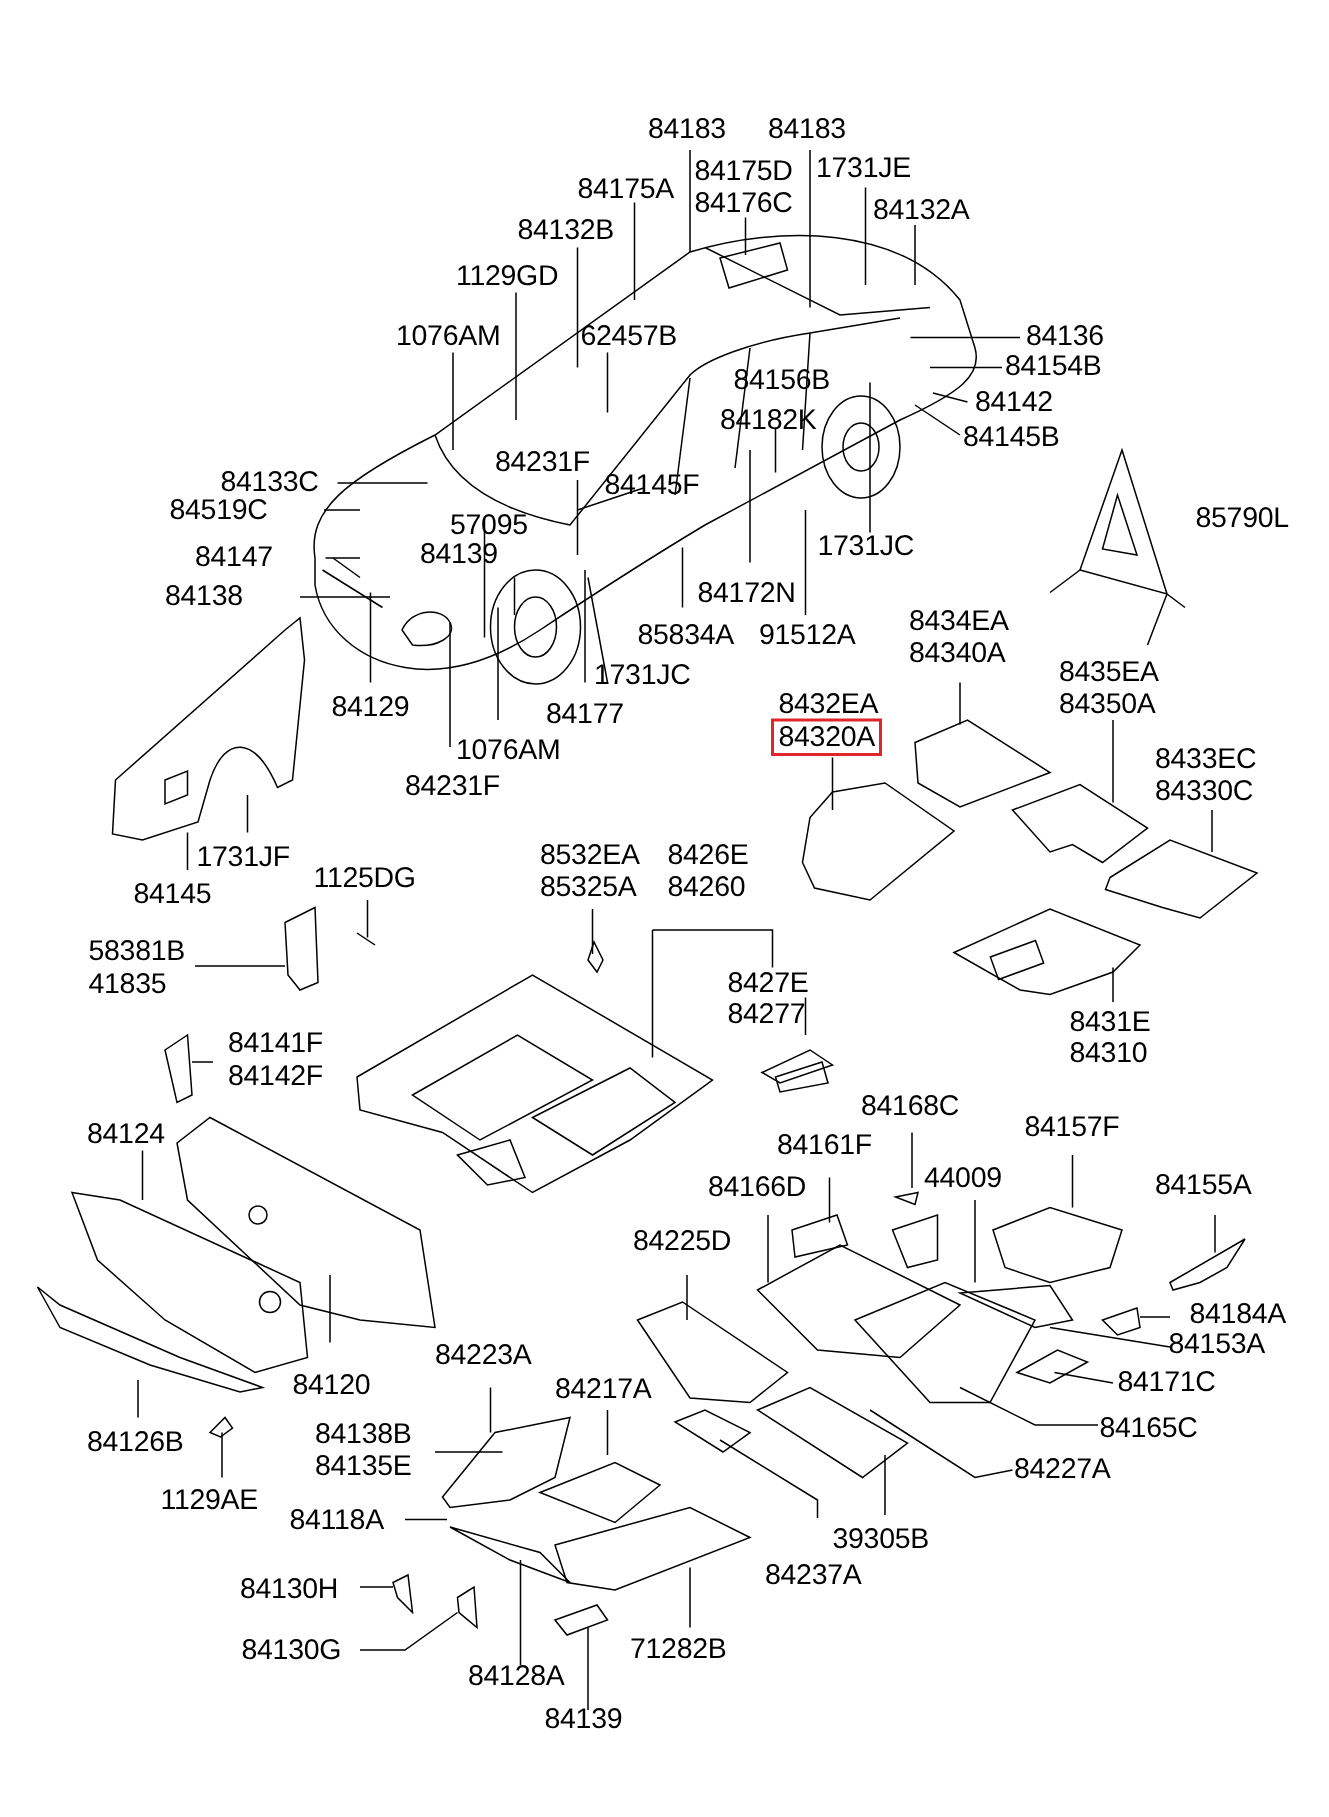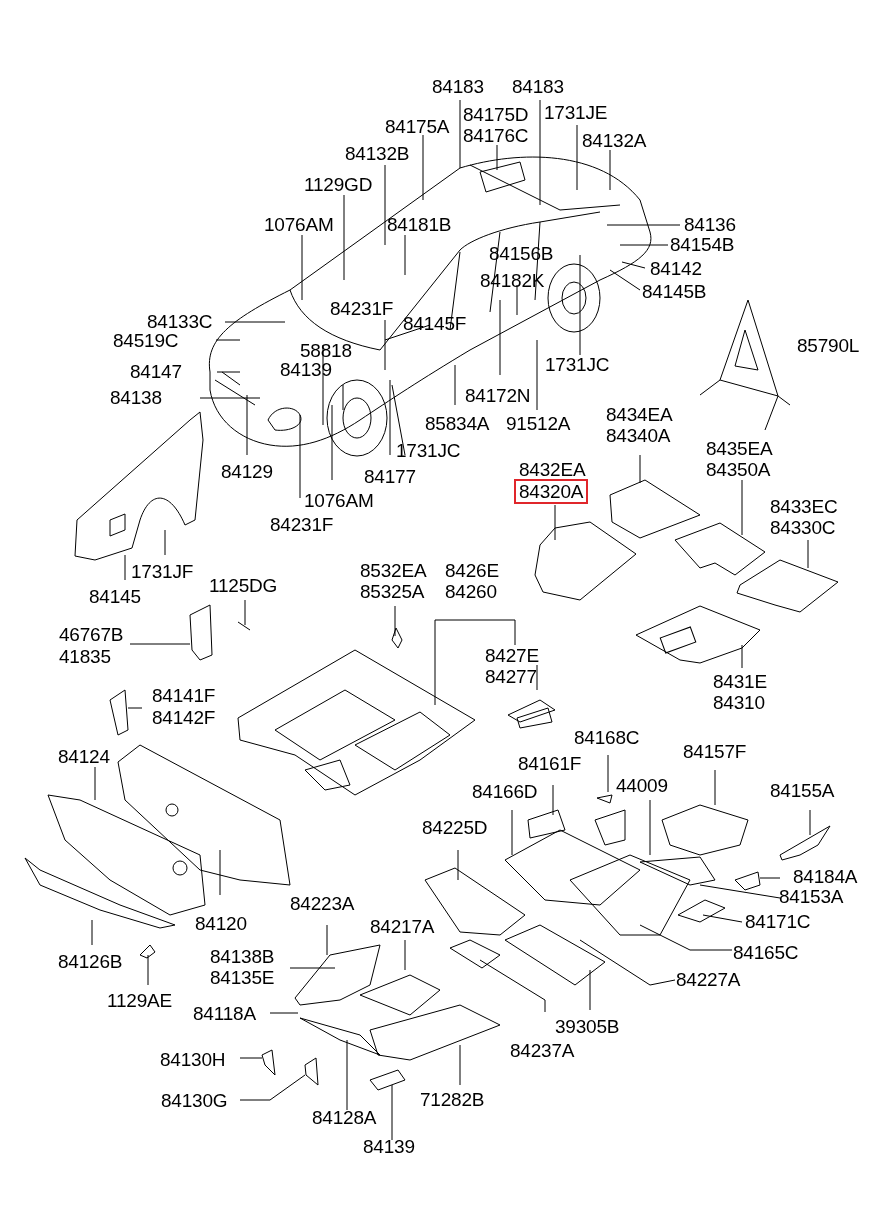--- a/index.html
+++ b/index.html
@@ -115,32 +115,32 @@
 <span class="lbl" style="left:432px;top:76px">84183</span>
 <span class="lbl" style="left:512px;top:76px">84183</span>
 <span class="lbl" style="left:463px;top:104px">84175D</span>
 <span class="lbl" style="left:463px;top:125px">84176C</span>
 <span class="lbl" style="left:544px;top:102px">1731JE</span>
 <span class="lbl" style="left:385px;top:116px">84175A</span>
 <span class="lbl" style="left:582px;top:130px">84132A</span>
 <span class="lbl" style="left:345px;top:143px">84132B</span>
 <span class="lbl" style="left:304px;top:174px">1129GD</span>
 <span class="lbl" style="left:264px;top:214px">1076AM</span>
-<span class="lbl" style="left:387px;top:214px">84181B</span>
+<span class="lbl" style="left:387px;top:214px">62457B</span>
 <span class="lbl" style="left:684px;top:214px">84136</span>
 <span class="lbl" style="left:489px;top:243px">84156B</span>
 <span class="lbl" style="left:670px;top:234px">84154B</span>
 <span class="lbl" style="left:650px;top:258px">84142</span>
 <span class="lbl" style="left:480px;top:270px">84182K</span>
 <span class="lbl" style="left:642px;top:281px">84145B</span>
 <span class="lbl" style="left:330px;top:298px">84231F</span>
 <span class="lbl" style="left:403px;top:313px">84145F</span>
 <span class="lbl" style="left:147px;top:311px">84133C</span>
 <span class="lbl" style="left:113px;top:330px">84519C</span>
-<span class="lbl" style="left:300px;top:340px">58818</span>
+<span class="lbl" style="left:300px;top:340px">57095</span>
 <span class="lbl" style="left:280px;top:359px">84139</span>
 <span class="lbl" style="left:130px;top:361px">84147</span>
 <span class="lbl" style="left:110px;top:387px">84138</span>
 <span class="lbl" style="left:465px;top:385px">84172N</span>
 <span class="lbl" style="left:545px;top:354px">1731JC</span>
 <span class="lbl" style="left:797px;top:335px">85790L</span>
 <span class="lbl" style="left:425px;top:413px">85834A</span>
 <span class="lbl" style="left:506px;top:413px">91512A</span>
 <span class="lbl" style="left:396px;top:440px">1731JC</span>
 <span class="lbl" style="left:221px;top:461px">84129</span>
@@ -155,21 +155,21 @@
 <span class="lbl hl" style="left: 516px; top: 481px; outline-color: rgb(224, 38, 43);">84320A</span>
 <span class="lbl" style="left:770px;top:496px">8433EC</span>
 <span class="lbl" style="left:770px;top:517px">84330C</span>
 <span class="lbl" style="left:131px;top:561px">1731JF</span>
 <span class="lbl" style="left:89px;top:586px">84145</span>
 <span class="lbl" style="left:209px;top:575px">1125DG</span>
 <span class="lbl" style="left:360px;top:560px">8532EA</span>
 <span class="lbl" style="left:360px;top:581px">85325A</span>
 <span class="lbl" style="left:445px;top:560px">8426E</span>
 <span class="lbl" style="left:445px;top:581px">84260</span>
-<span class="lbl" style="left:59px;top:624px">46767B</span>
+<span class="lbl" style="left:59px;top:624px">58381B</span>
 <span class="lbl" style="left:59px;top:646px">41835</span>
 <span class="lbl" style="left:485px;top:645px">8427E</span>
 <span class="lbl" style="left:485px;top:666px">84277</span>
 <span class="lbl" style="left:713px;top:671px">8431E</span>
 <span class="lbl" style="left:713px;top:692px">84310</span>
 <span class="lbl" style="left:152px;top:685px">84141F</span>
 <span class="lbl" style="left:152px;top:707px">84142F</span>
 <span class="lbl" style="left:574px;top:727px">84168C</span>
 <span class="lbl" style="left:58px;top:746px">84124</span>
 <span class="lbl" style="left:518px;top:753px">84161F</span>

